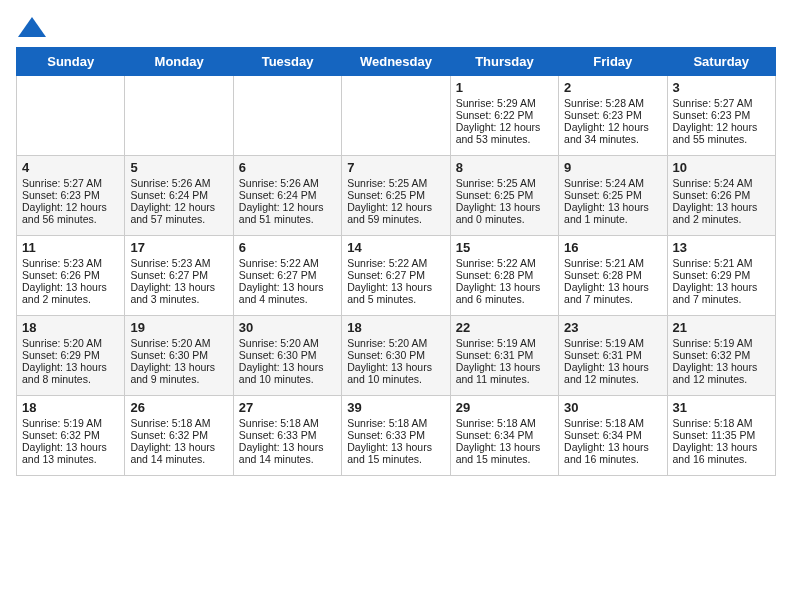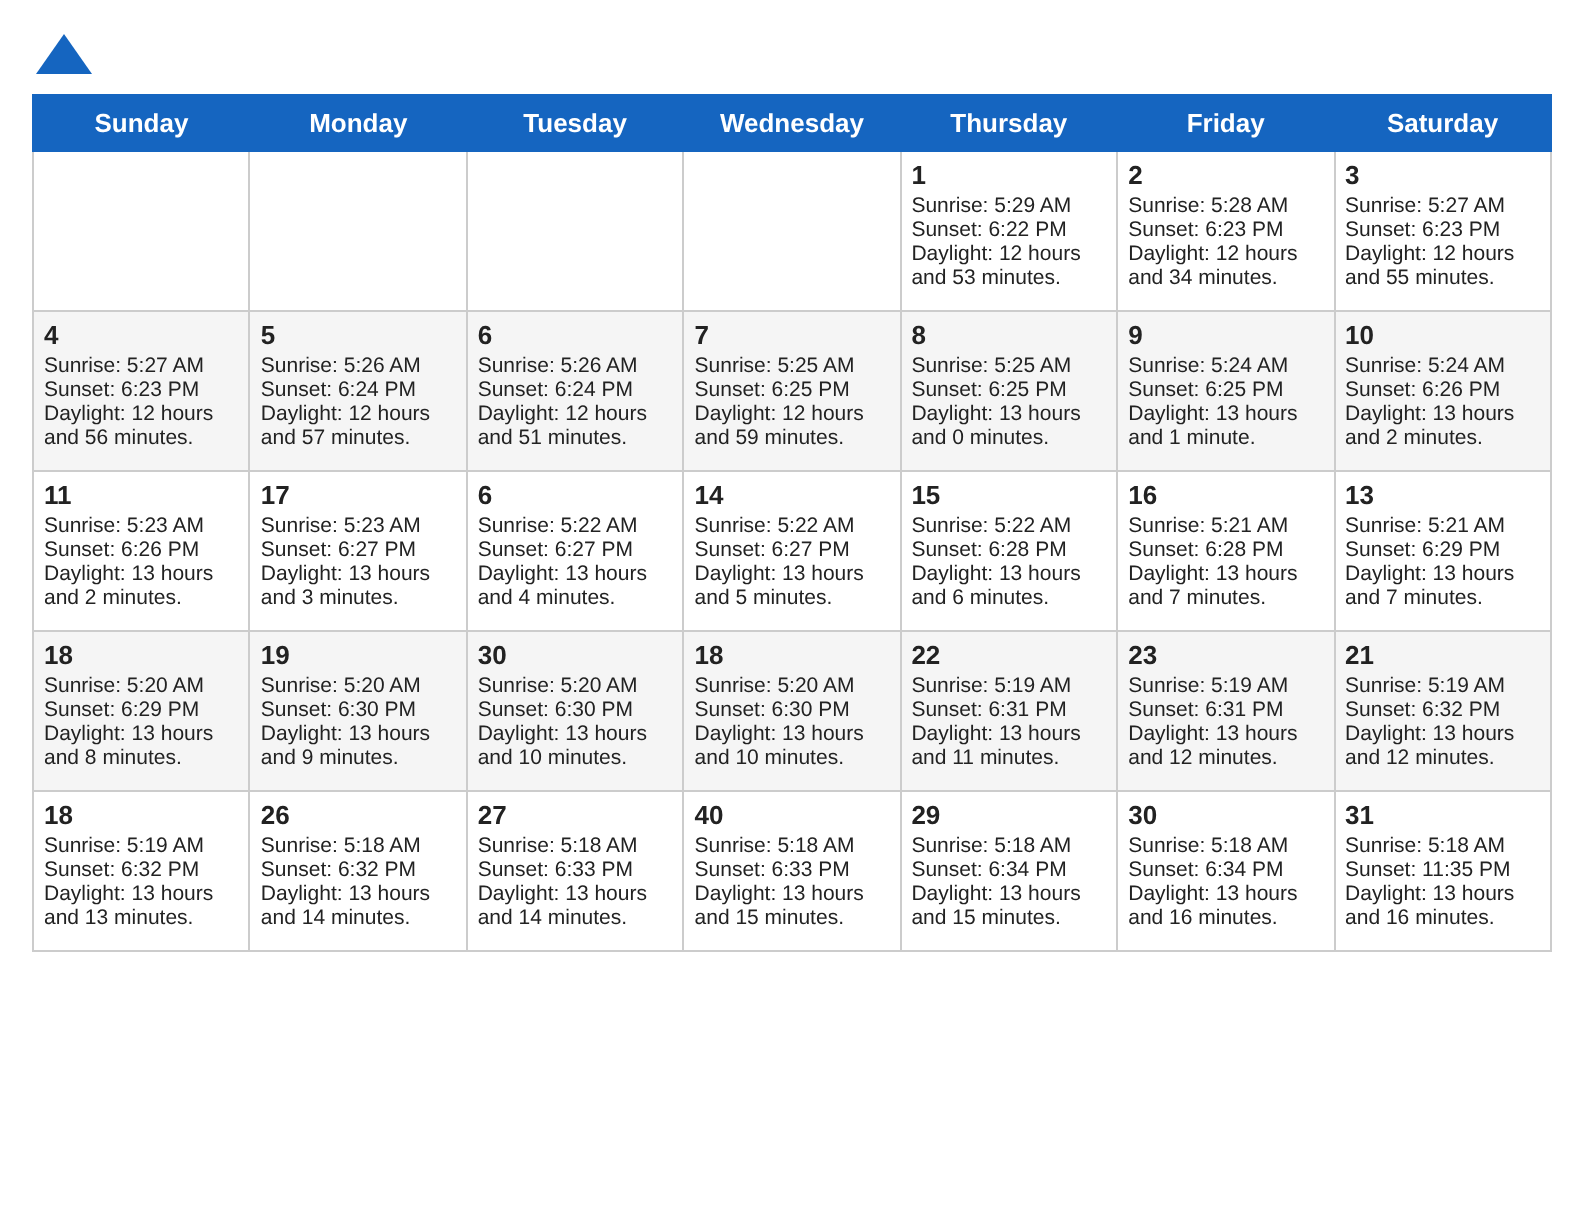--- a/index.html
+++ b/index.html
@@ -311,21 +311,21 @@
           <div>and 14 minutes.</div>
         </td>
         <td>
           <span class="day-number">27</span>
           <div>Sunrise: 5:18 AM</div>
           <div>Sunset: 6:33 PM</div>
           <div>Daylight: 13 hours</div>
           <div>and 14 minutes.</div>
         </td>
         <td>
-          <span class="day-number">40</span>
+          <span class="day-number">39</span>
           <div>Sunrise: 5:18 AM</div>
           <div>Sunset: 6:33 PM</div>
           <div>Daylight: 13 hours</div>
           <div>and 15 minutes.</div>
         </td>
         <td>
           <span class="day-number">29</span>
           <div>Sunrise: 5:18 AM</div>
           <div>Sunset: 6:34 PM</div>
           <div>Daylight: 13 hours</div>

